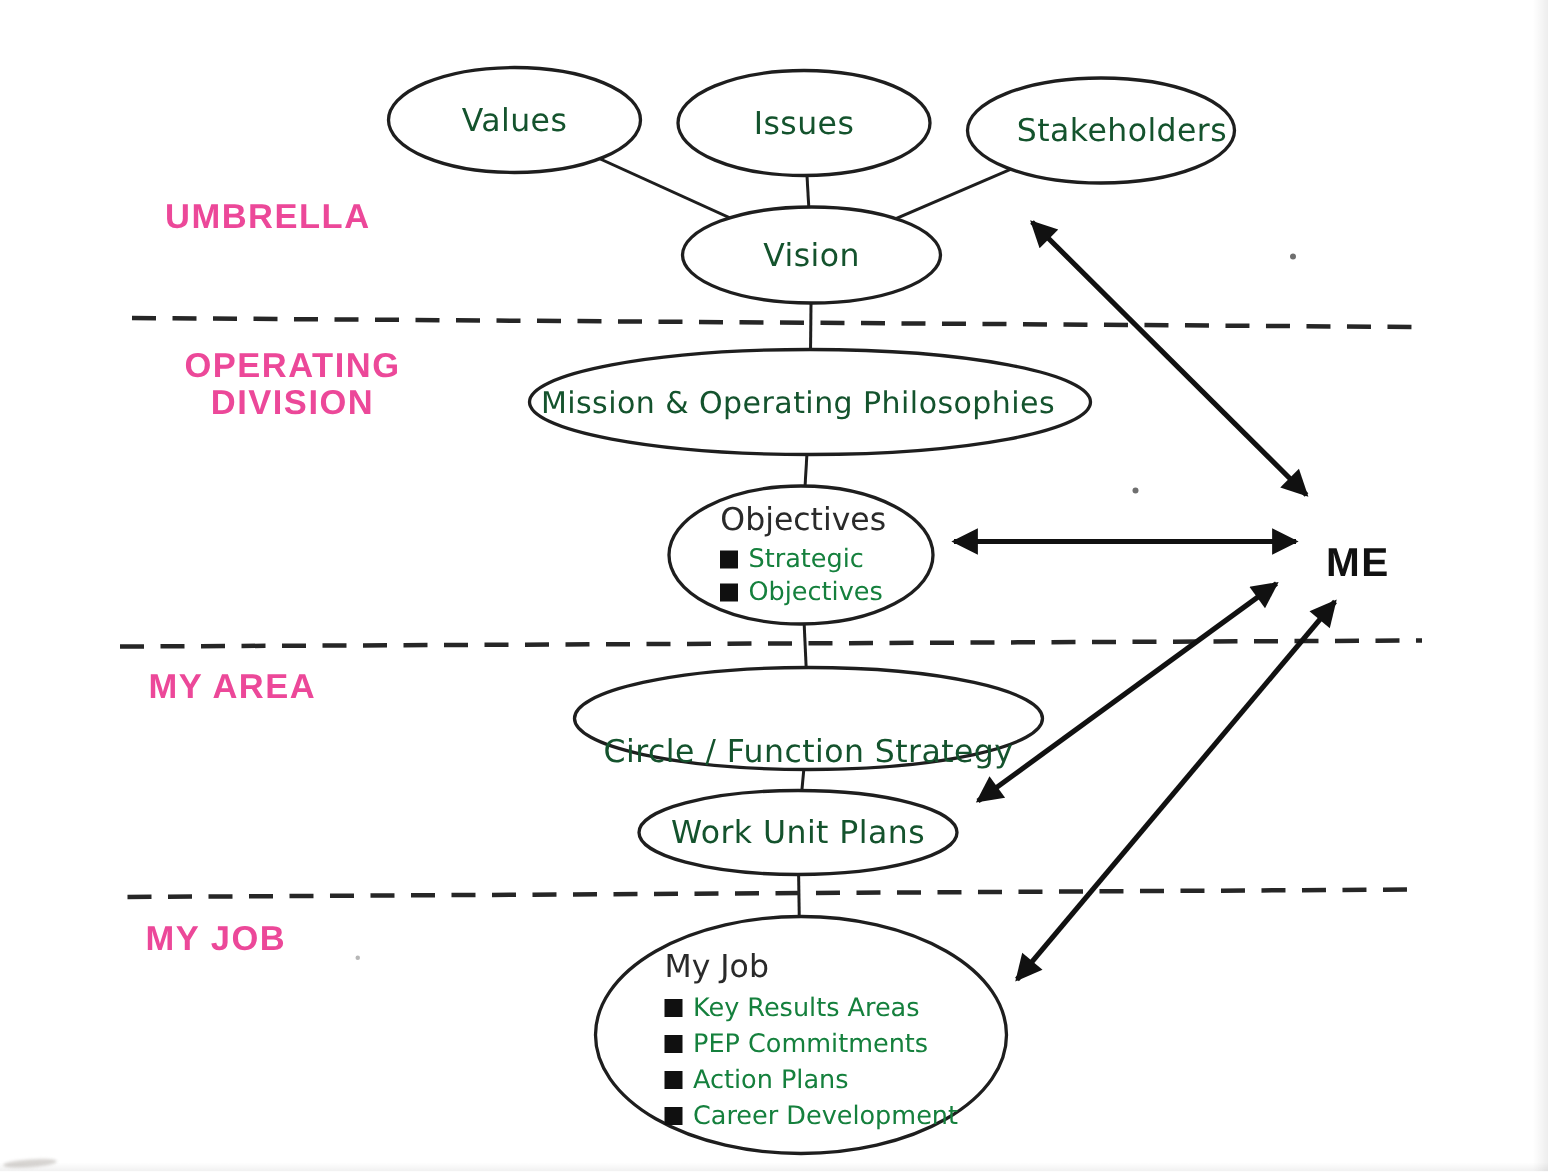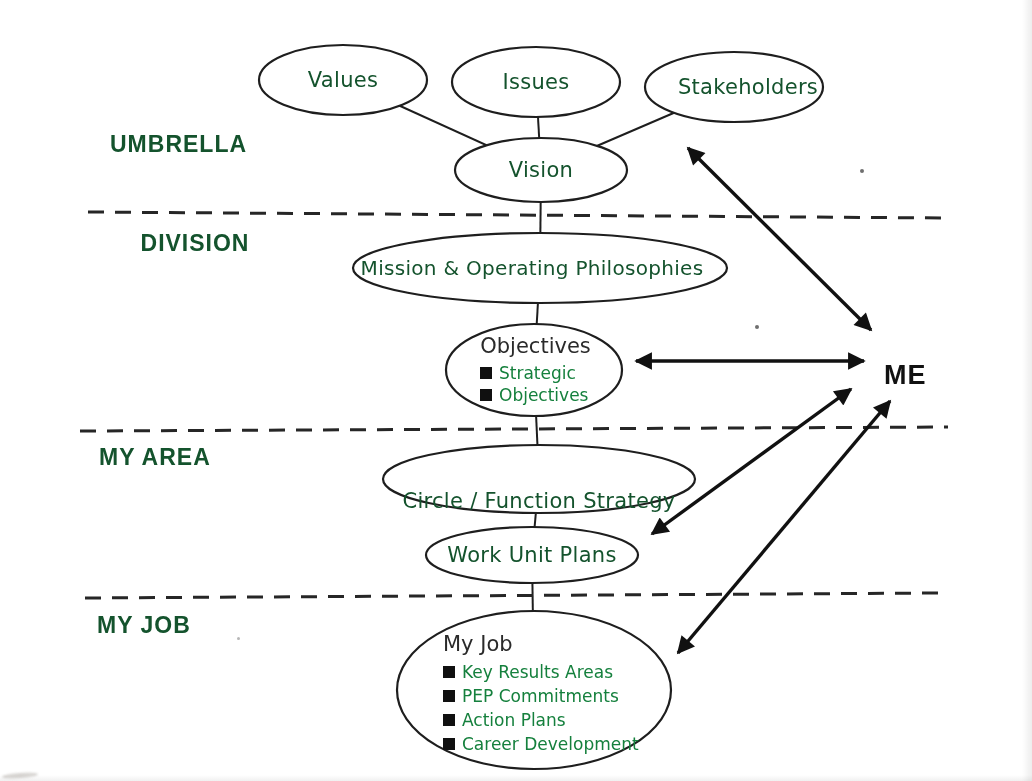--- a/index.html
+++ b/index.html
@@ -11,21 +11,21 @@
     font-family:"DejaVu Sans",sans-serif;
   }
   .canvas{position:absolute;left:0;top:0;z-index:1;}
   
   .band-label{
     position:absolute;z-index:3;
     font-family:"Liberation Sans",sans-serif;
     font-weight:bold;
     font-size:23px;
     letter-spacing:1px;
-    color:#14532d;
+    color:#ec4899;
     white-space:nowrap;
   }
   .band-label.two-line{
     text-align:center;
     line-height:25px;
     transform:translateX(-50%);
   }
   
   .me-label{
     position:absolute;z-index:3;
@@ -132,20 +132,21 @@
     <g stroke="#111111" stroke-width="3.4" marker-start="url(#ah)" marker-end="url(#ah)">
       <line x1="688" y1="148" x2="871" y2="330"></line>
       <line x1="636" y1="361" x2="864" y2="361"></line>
       <line x1="652" y1="534" x2="851" y2="389"></line>
       <line x1="678" y1="653" x2="890" y2="401"></line>
     </g>
   </svg>
 
   <div class="band-label" style="left:110px;top:131px;">UMBRELLA</div>
   <div class="band-label two-line" style="left:195px;top:231px;">
+    <div>OPERATING</div>
     <div>DIVISION</div>
   </div>
   <div class="band-label" style="left:99px;top:444px;">MY AREA</div>
   <div class="band-label" style="left:97px;top:612px;">MY JOB</div>
 
   <div class="me-label" style="left:884px;top:360px;">ME</div>
 
   <div class="node-label" style="left:343px;top:80px;">Values</div>
   <div class="node-label" style="left:536px;top:82px;">Issues</div>
   <div class="node-label" style="left:748px;top:87px;">Stakeholders</div>

